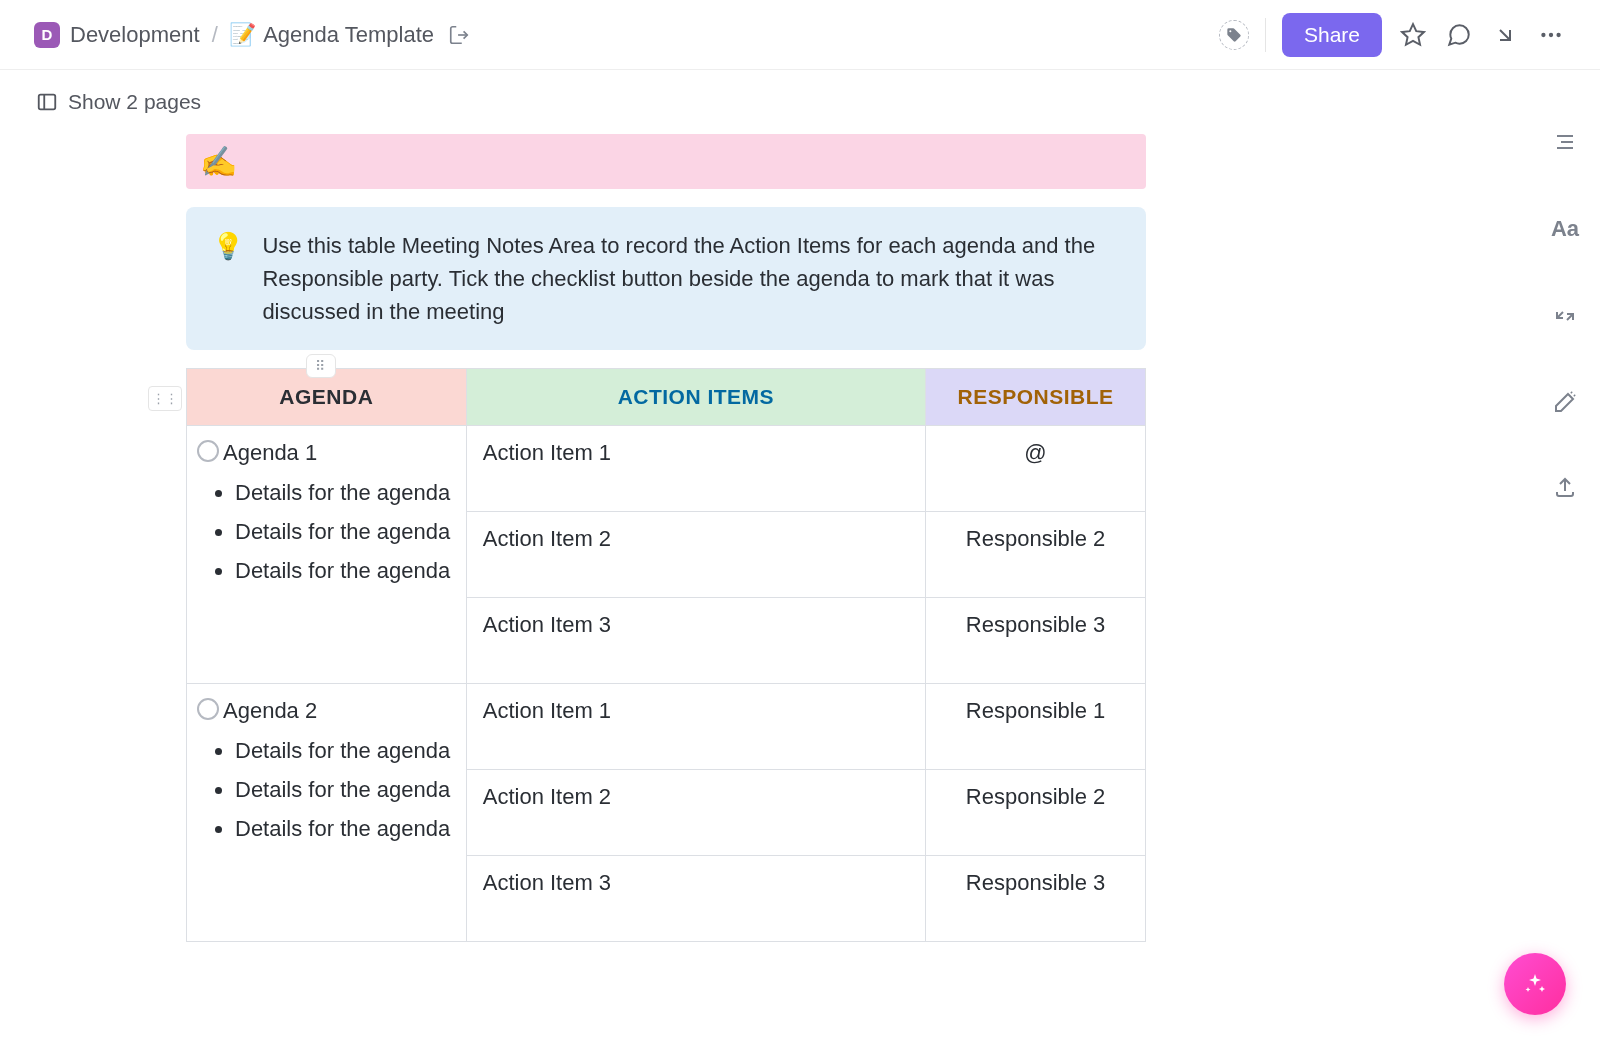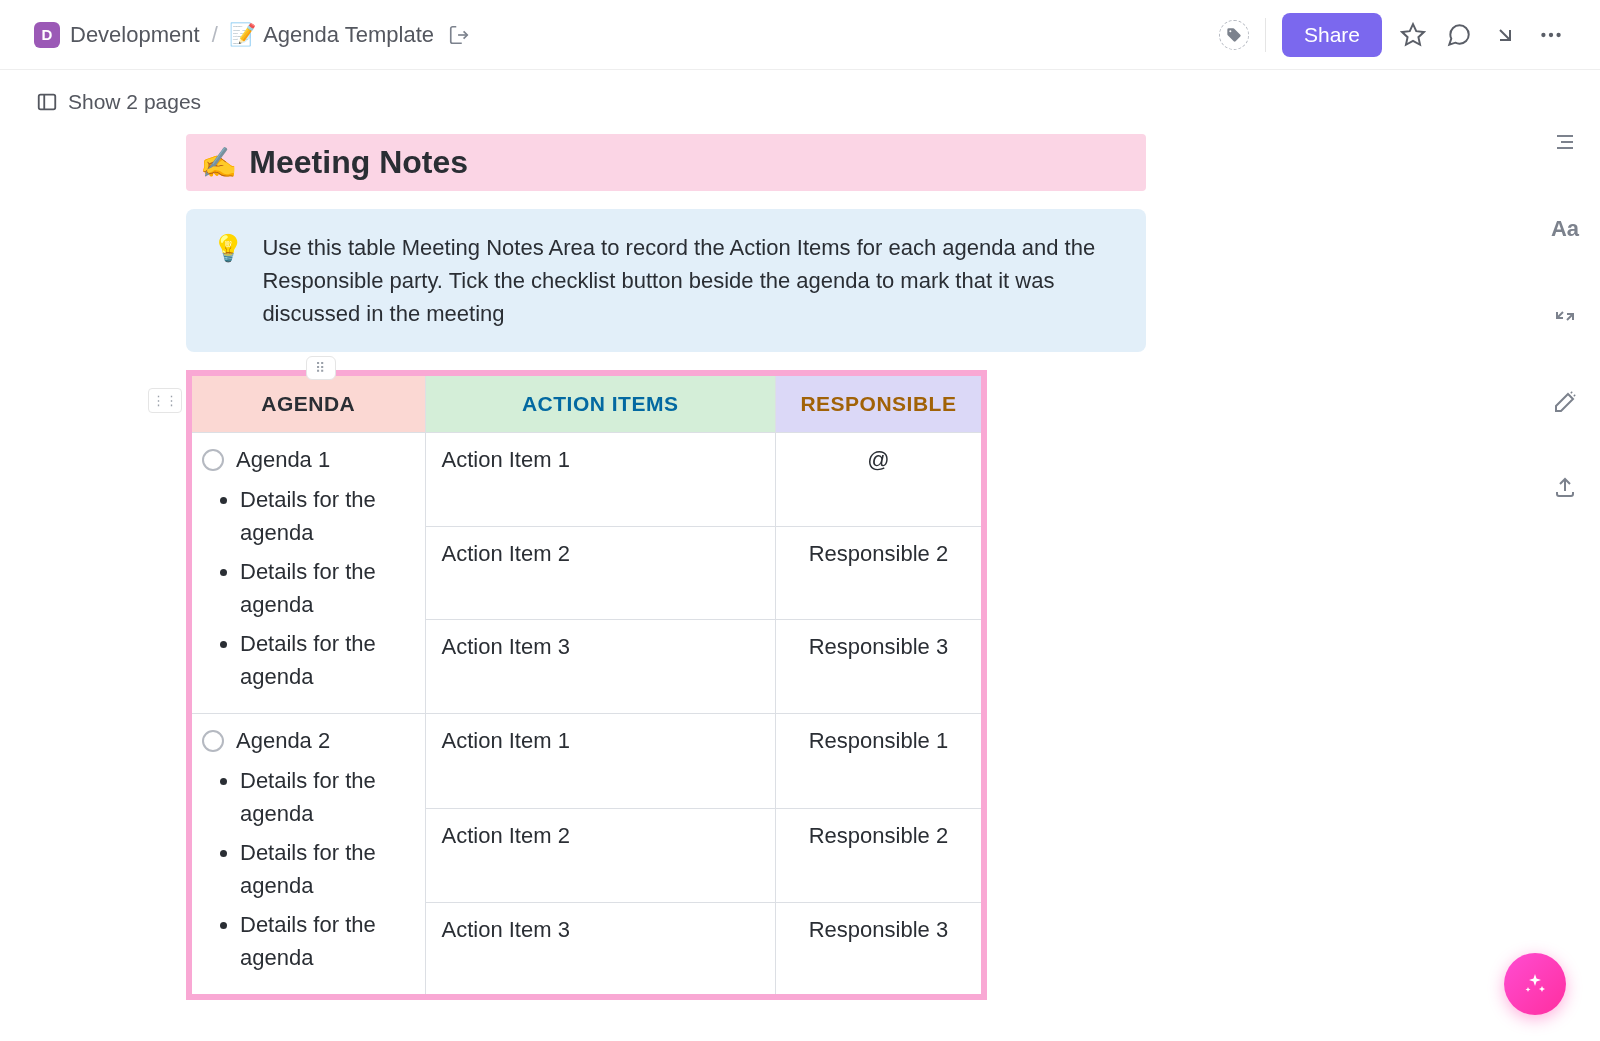--- a/index.html
+++ b/index.html
@@ -110,41 +110,41 @@
   border:1px solid #e5e5e5;
   border-radius:4px;
   padding:4px 3px;
   color:#9aa0a9;
   font-size:13px;
   z-index:5;
 }
 
 .notes-table {
   border-collapse: collapse;
-  width: 801px;
-  border: 6px solid #f9a8d4;
+  width: 960px;
+  border: 1px solid #f9a8d4;
 }
 .notes-table th {
   font-size: 21px;
   font-weight: 700;
   padding: 16px 12px;
   letter-spacing: 0.5px;
   border: 1px solid #dcdfe4;
 }
 .th-agenda { background:#fbd8d3; color:#2a2e34; width:280px;}
 .th-action { background:#d4eed8; color:#0369a1; width:460px;}
 .th-resp   { background:#dbd8f7; color:#a16207; width:220px;}
 .notes-table td {
   border: 1px solid #dcdfe4;
   vertical-align: top;
   font-size: 22px;
   color:#2a2e34;
 }
 .agenda-cell { padding: 14px 14px 14px 10px; }
-.checkbox-row { display:flex; align-items:center; gap:12px; margin-bottom: 10px; }
+.checkbox-row { display:flex; align-items:flex-start; gap:4px; margin-bottom: 10px; }
 .checkbox-circle {
   width:22px; height:22px;
   border:2px solid #b5b9c1;
   border-radius:50%;
   cursor:pointer;
   flex-shrink:0;
 }
 .agenda-title { font-size:22px; }
 .agenda-details { list-style: disc; margin-left: 38px; }
 .agenda-details li { font-size:22px; line-height:1.5; margin-bottom:6px; }
@@ -235,21 +235,20 @@
       <svg width="22" height="22" viewBox="0 0 24 24" fill="none" stroke="currentColor" stroke-width="2">
           <rect x="3" y="4" width="18" height="16" rx="2"></rect>
           <line x1="9" y1="4" x2="9" y2="20"></line>
         </svg>
       <span>Show 2 pages</span>
     </div>
 
     <div class="doc-body">
       <div class="title-row">
         <span class="title-emoji">✍️</span>
-        <span class="title-text">Meeting Notes</span>
       </div>
 
       <div class="callout">
         <span class="callout-emoji">💡</span>
         <span class="callout-text">Use this table Meeting Notes Area to record the Action Items for each agenda and the Responsible party. Tick the checklist button beside the agenda to mark that it was discussed in the meeting</span>
       </div>
 
       <span class="drag-tab">⠿</span>
       <span class="row-handle">⋮⋮</span>
 

